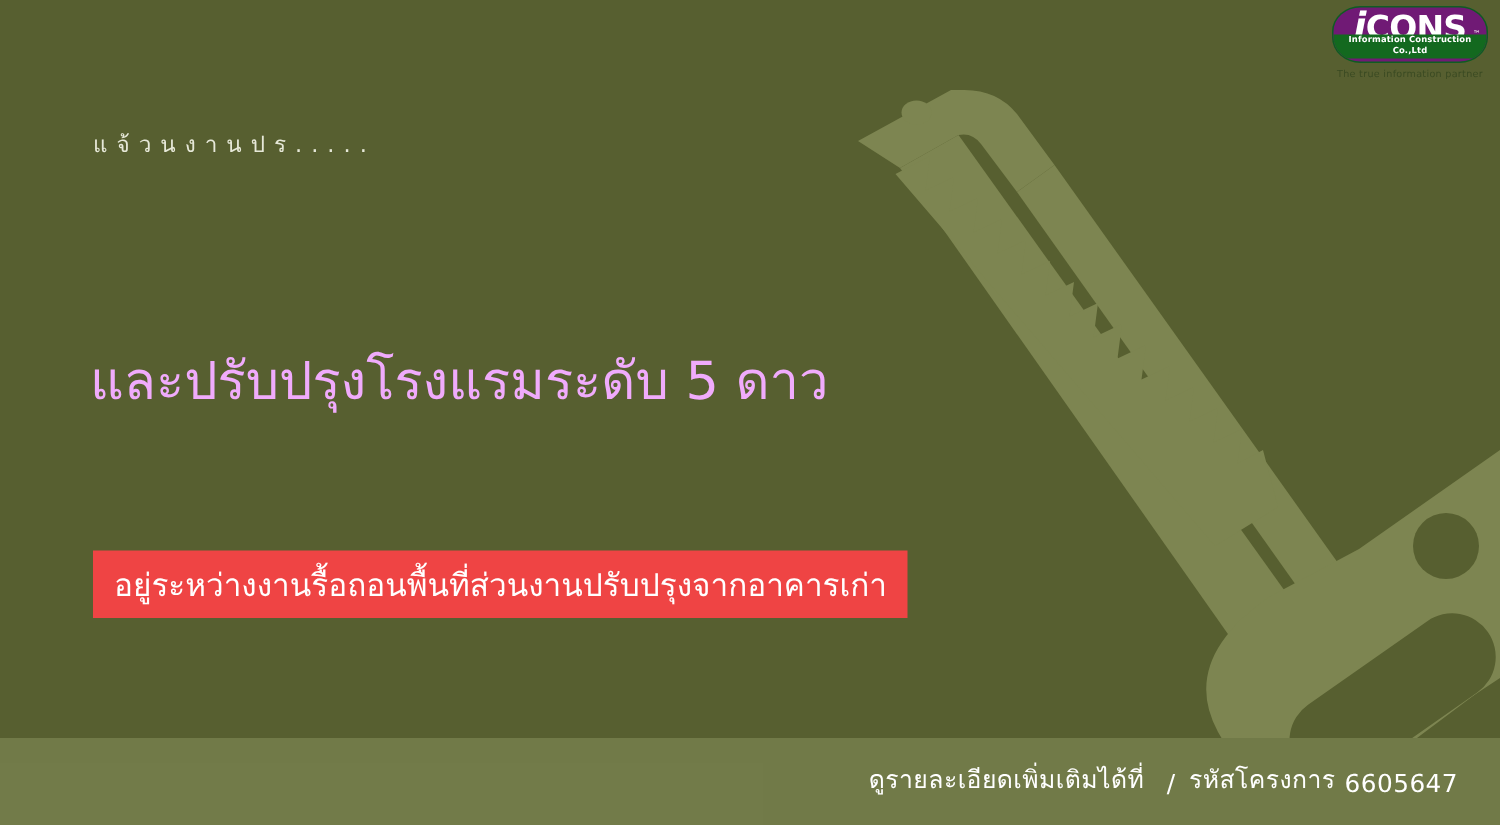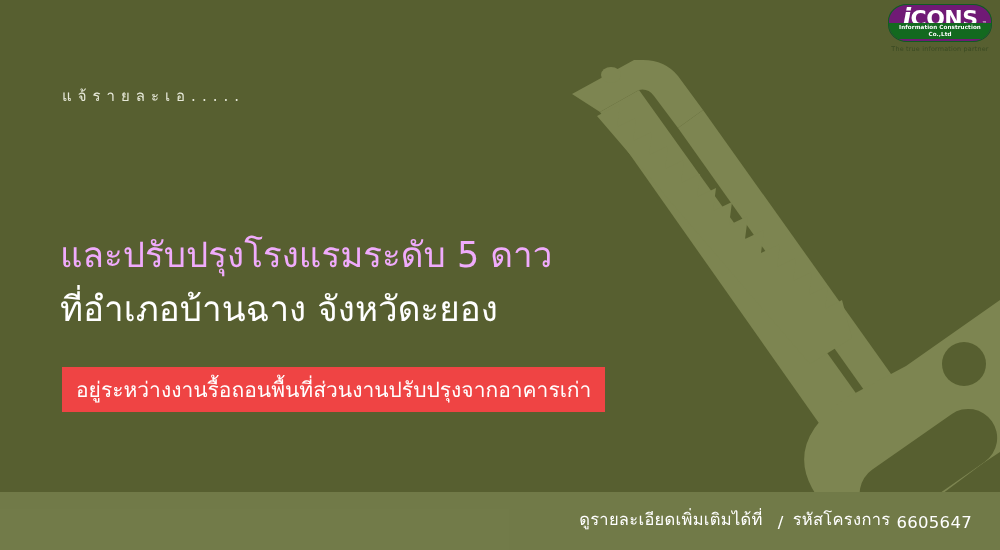--- a/index.html
+++ b/index.html
@@ -204,25 +204,24 @@
                L1000,300
                L906,366 Z"></path>
     </g>
 
     <g fill="#575f30">
       <rect x="851" y="437" width="155" height="58" rx="29" transform="rotate(-35 928 466)"></rect>
       <circle cx="964" cy="364" r="22"></circle>
     </g>
   </svg>
 
-  <div class="eyebrow">แจ้รายละเอ.....</div>
+  <div class="eyebrow">แจ้วนงานปร.....</div>
 
 
   <div class="sub1">และปรับปรุงโรงแรมระดับ 5 ดาว</div>
-  <div class="sub2">ที่อำเภอบ้านฉาง จังหวัดะยอง</div>
 
   <div class="status-banner">อยู่ระหว่างงานรื้อถอนพื้นที่ส่วนงานปรับปรุงจากอาคารเก่า</div>
 
   <div class="footer-band"></div>
   <div class="footer-band-overlay"></div>
   <div class="footer-text">
     <span>ดูรายละเอียดเพิ่มเติมได้ที่</span>
     <span style="width:6px"></span>
     <span class="sep">/</span>
     <span>รหัสโครงการ</span>

